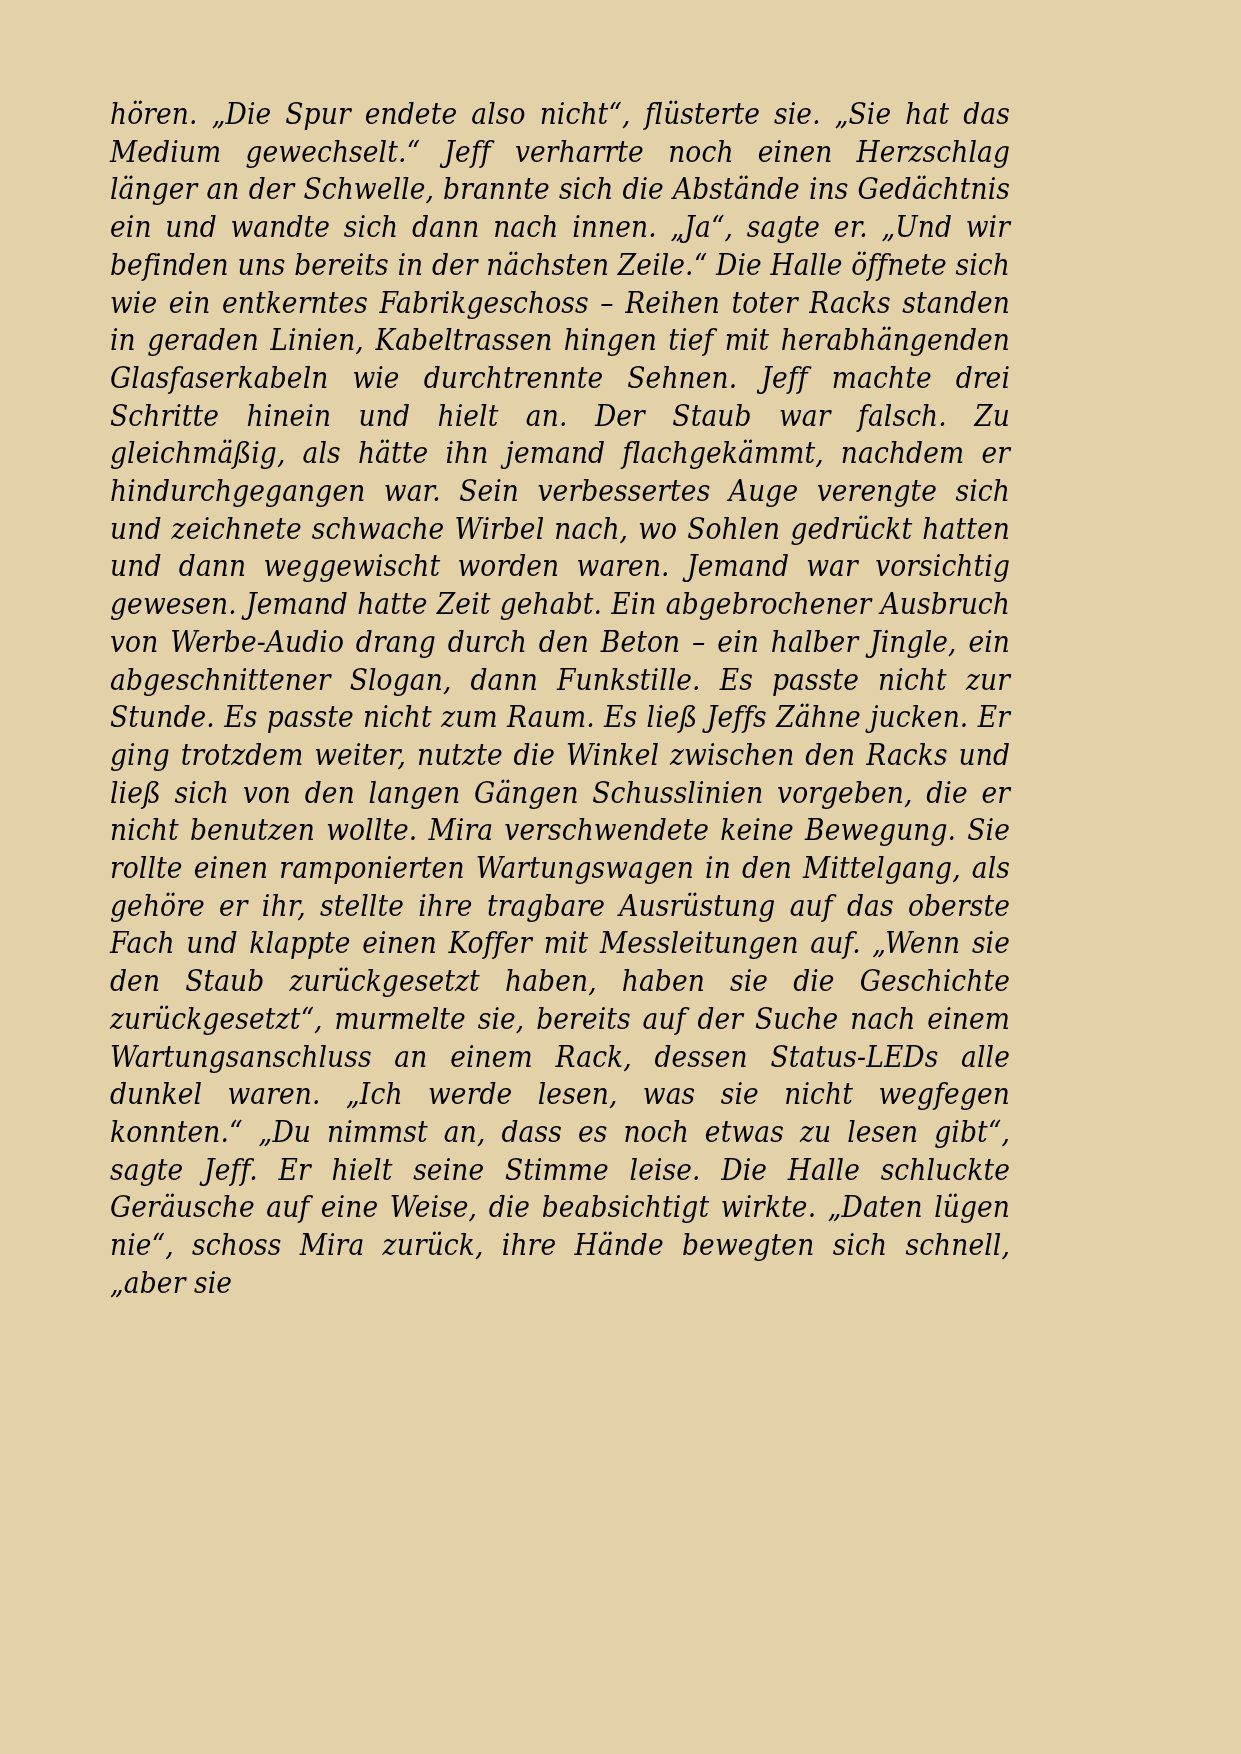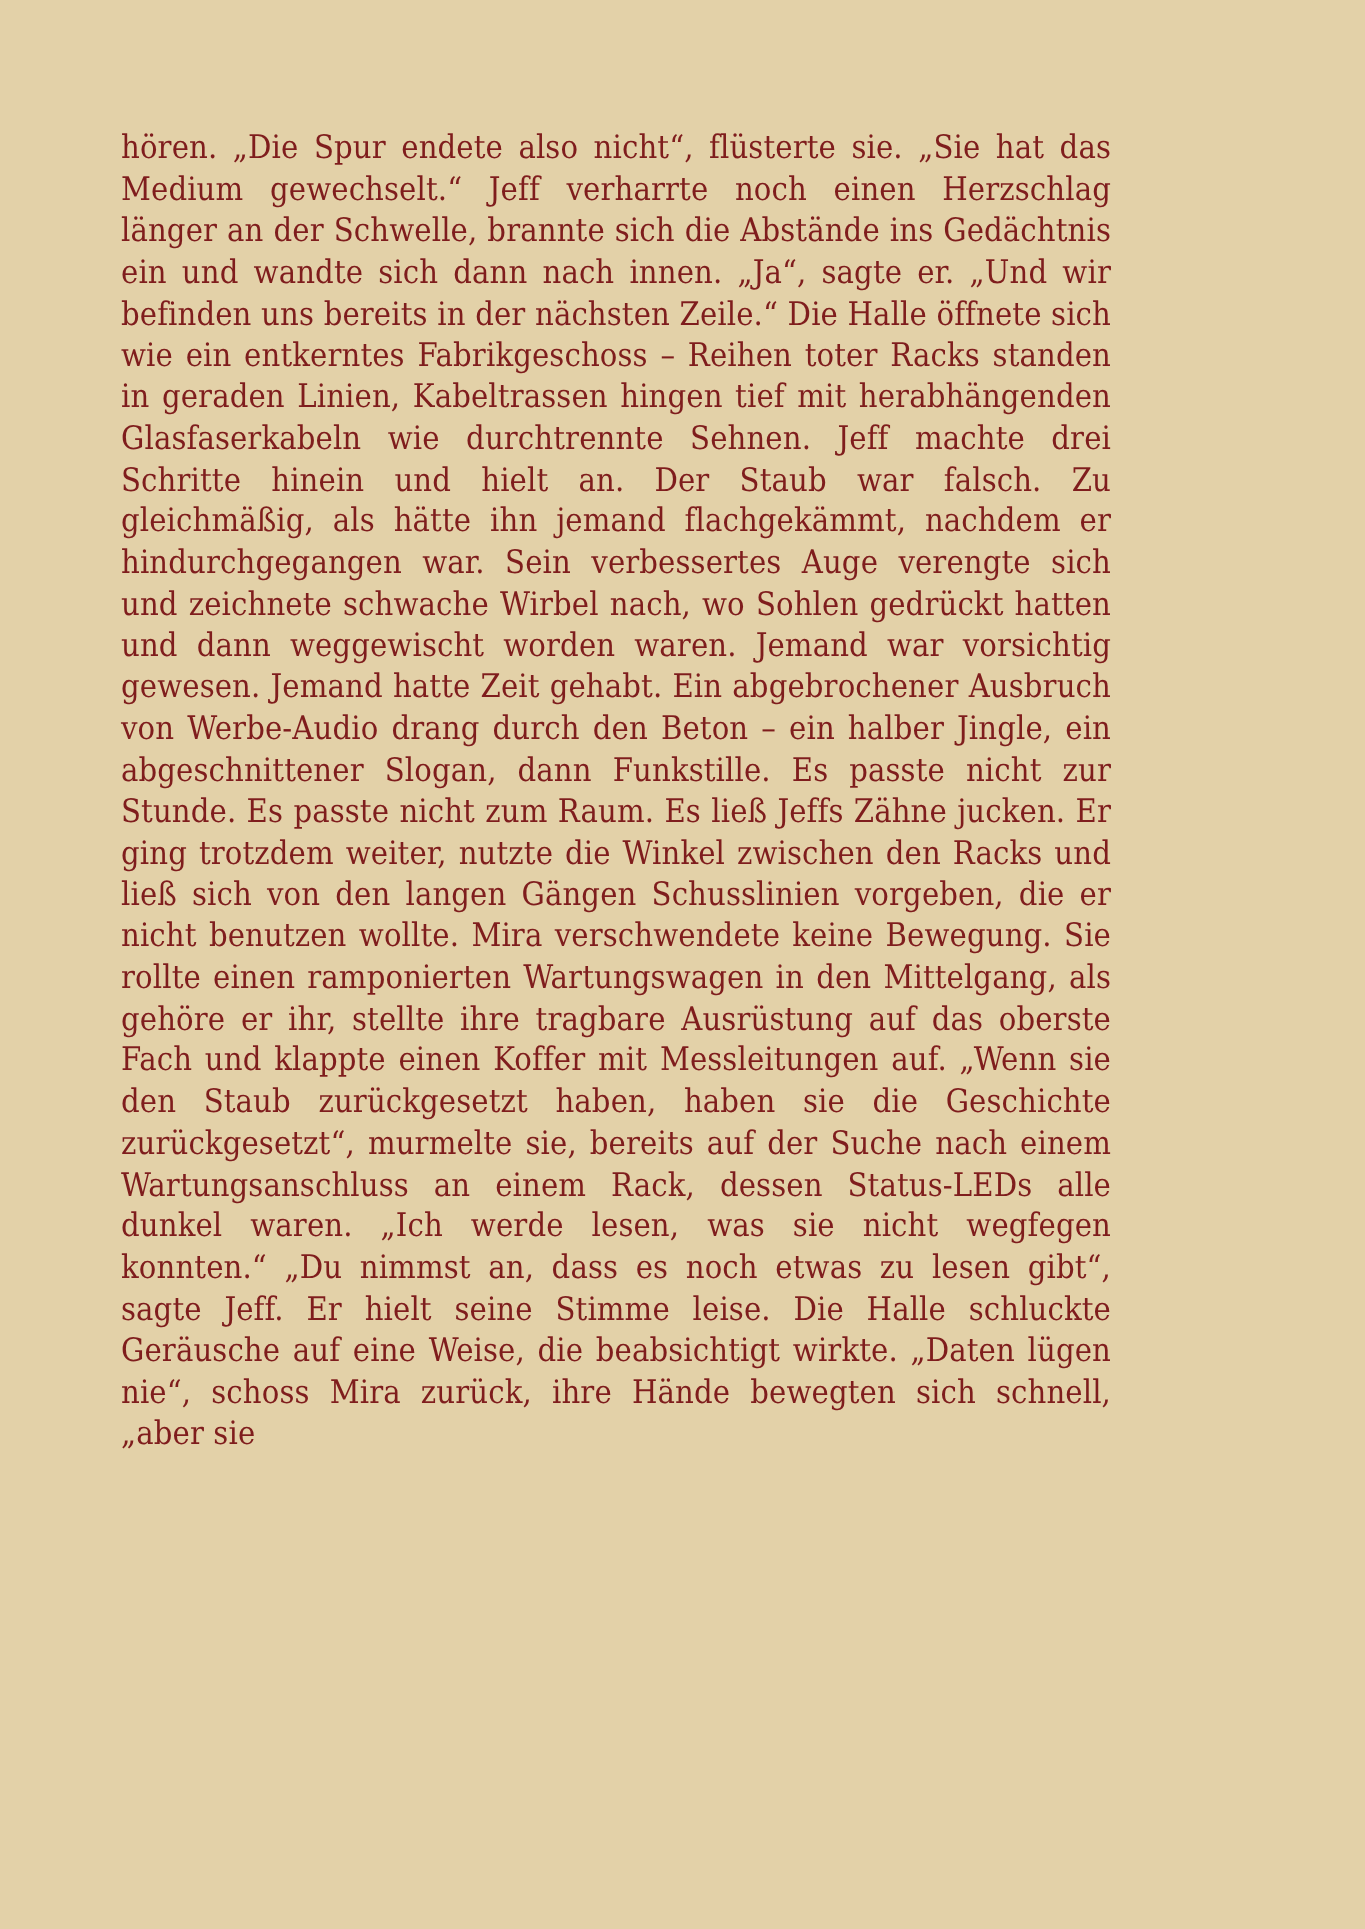--- a/index.html
+++ b/index.html
@@ -18,31 +18,32 @@
     position: relative;
     width: 1241px;
     height: 1754px;
     background: #e3d1a8;
     box-sizing: border-box;
   }
 
   .text-column {
     position: absolute;
     left: 110px;
-    top: 116px;
+    top: 96px;
     width: 900px;
     text-align: justify;
     text-justify: inter-word;
-    color: #7f1d1d;
+    color: #000000;
     font-size: 29.5px;
     line-height: 37.7px;
     font-family: "DejaVu Serif Condensed", "DejaVu Serif", "Liberation Serif", serif;
     font-stretch: condensed;
     letter-spacing: 0.1px;
     hyphens: none;
+    font-style: italic;
     -webkit-hyphens: none;
   }
 
   .para {
     margin: 0;
     text-align: justify;
     text-align-last: left;
   }
 </style>
 </head>

